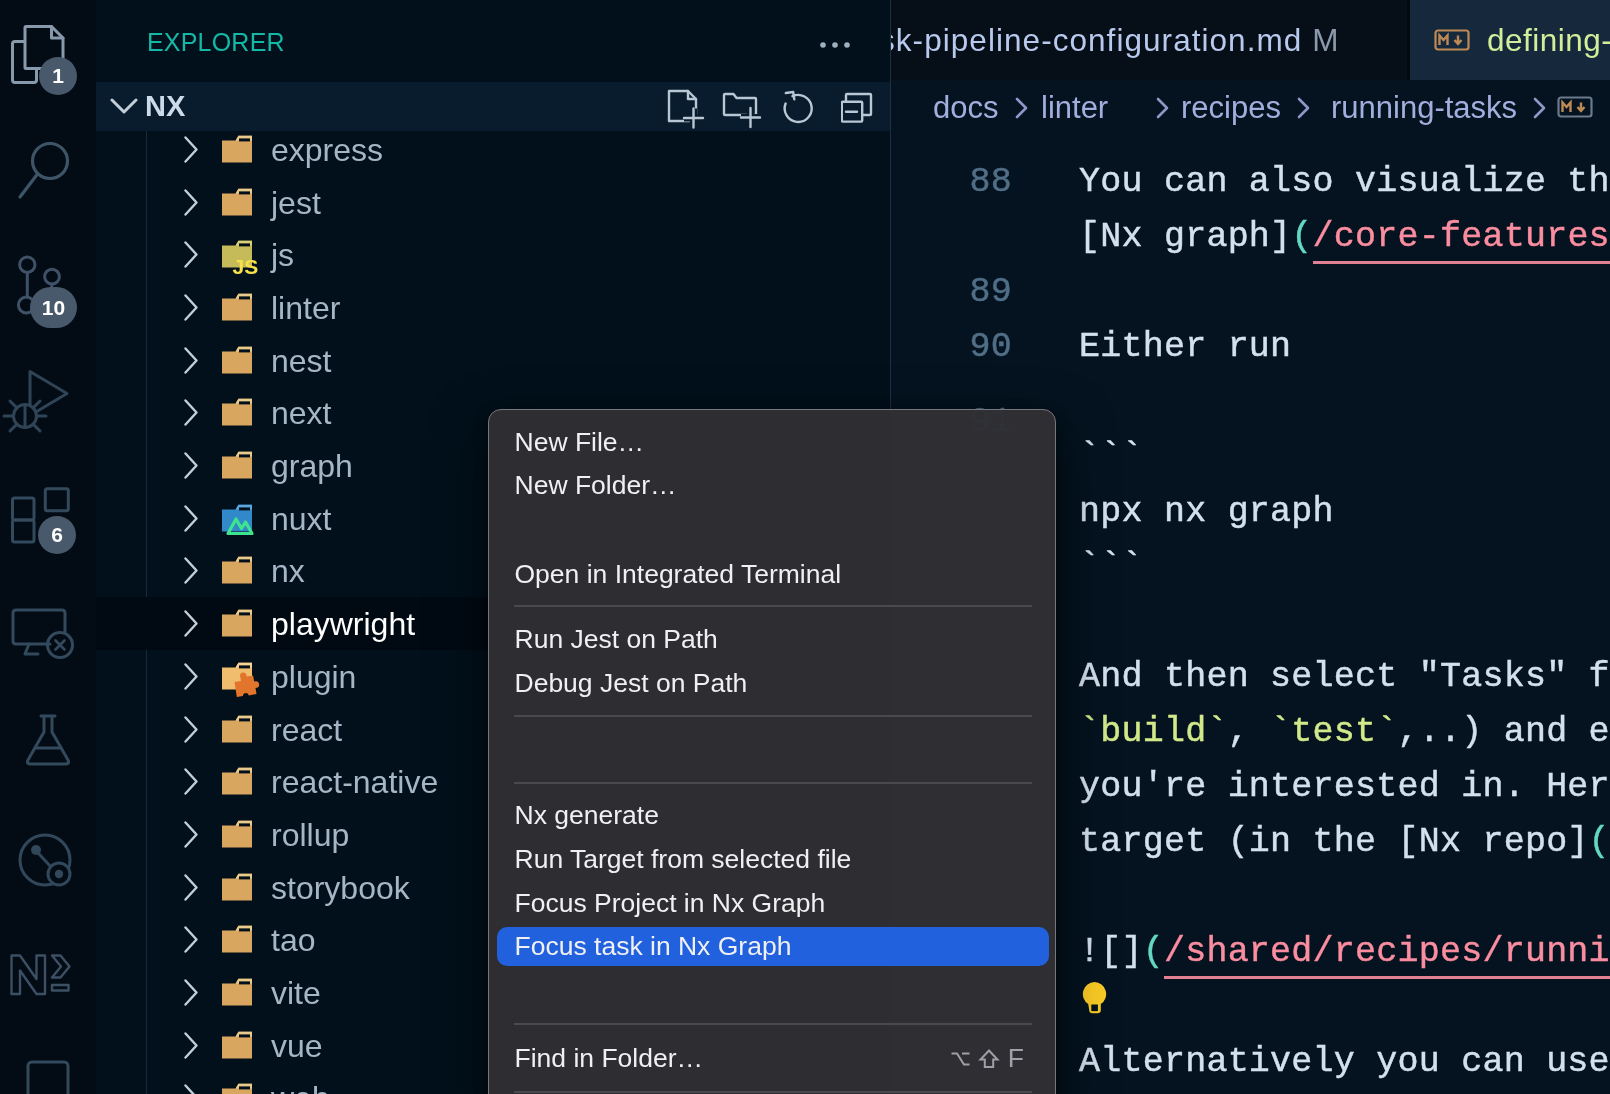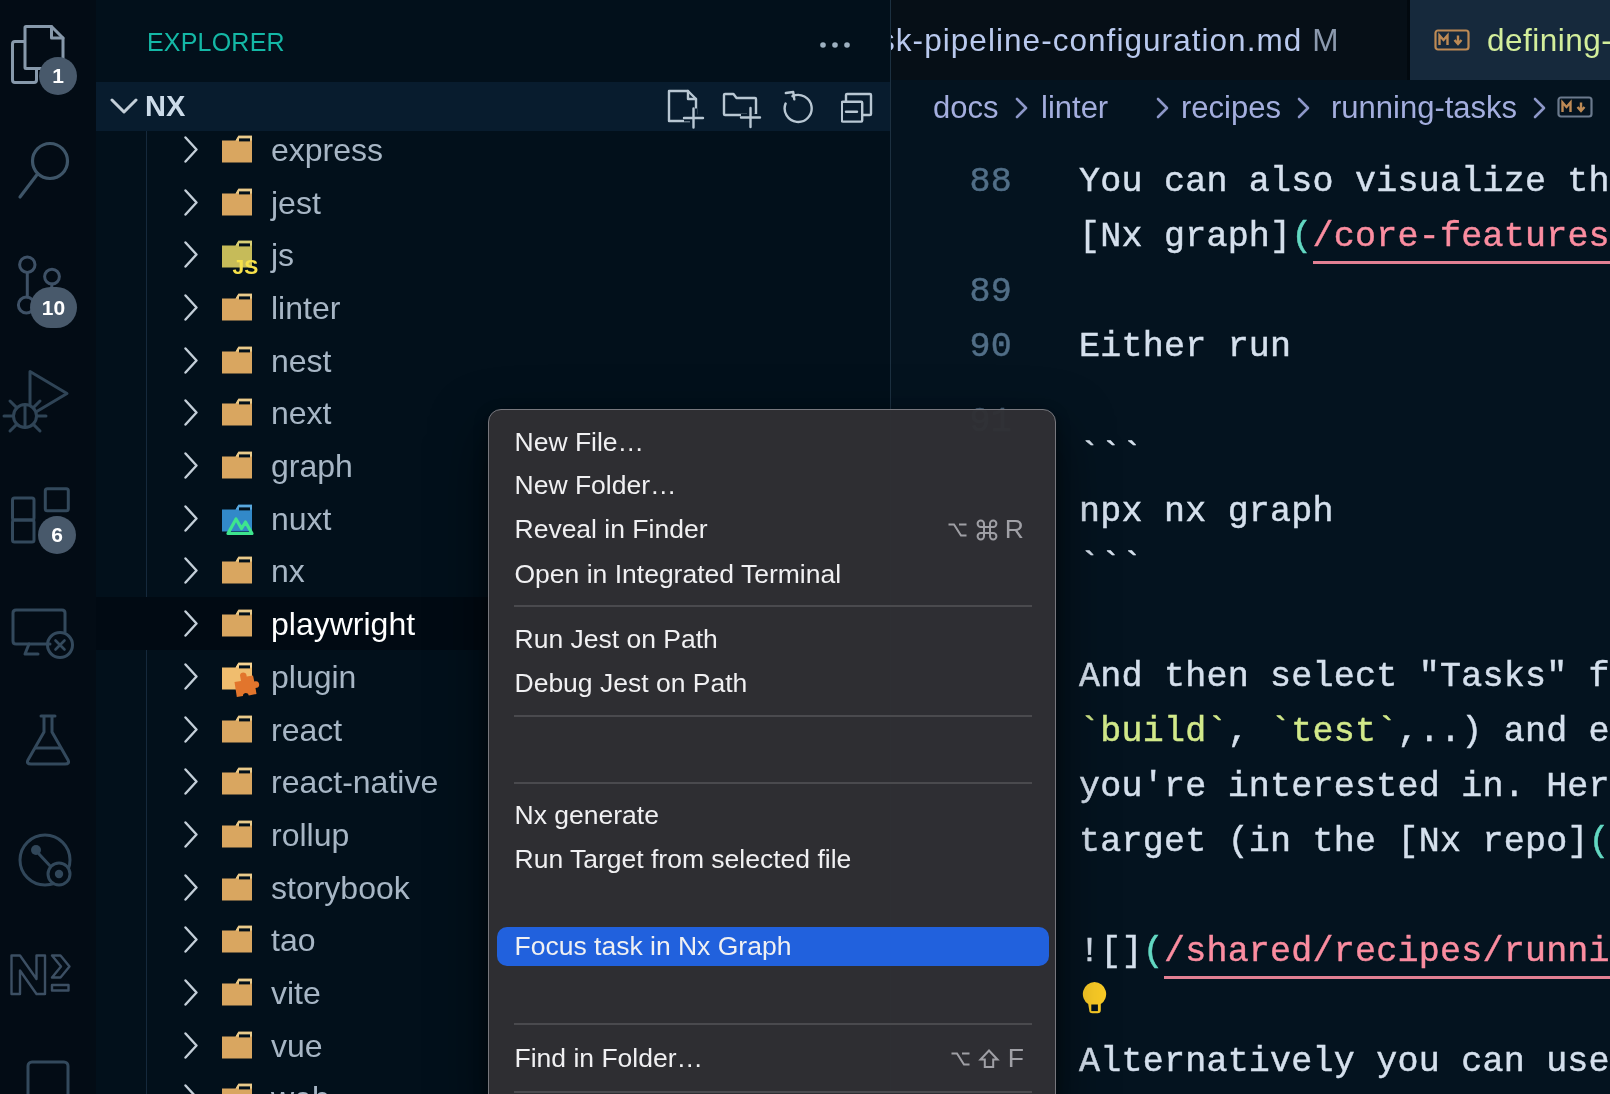--- a/index.html
+++ b/index.html
@@ -447,33 +447,29 @@
         <div class="abs" style="left:190px; top:981px"><svg width="30" height="36" viewBox="0 0 30 36">
             <path d="M13.5,1 a12,12 0 0 1 6.3,22 L19.8,29 q0,3.2 -3.2,3.2 h-5.2 q-3.2,0 -3.2,-3.2 L7.2,23 A12,12 0 0 1 13.5,1 Z" fill="#fbcc26"></path>
             <rect x="10.3" y="23.5" width="6.6" height="6.6" fill="#04131f"></rect>
           </svg></div>
       </div>
   </div>
 
   <div id="menu" class="abs">
       <div class="mi " style="top:9.600000000000023px; height:44px; line-height:44px">New File…</div>
       <div class="mi " style="top:53.39999999999998px; height:44px; line-height:44px">New Folder…</div>
-      <div class="mi " style="top:97px; height:44px; line-height:44px">Reveal in Finder<span class="sc"><svg width="21" height="22" viewBox="0 0 21 22" style="vertical-align:-3px">
-            <path d="M1.5,5.5 H7 L14,16.5 H19.5 M12,5.5 H19.5" fill="none" stroke="#9f9fa5" stroke-width="2"></path>
-          </svg> <svg width="22" height="22" viewBox="0 0 22 22" style="vertical-align:-3px">
-            <path d="M8,8 V4.8 A3.2,3.2 0 1 0 4.8,8 H17.2 A3.2,3.2 0 1 0 14,4.8 V17.2 A3.2,3.2 0 1 0 17.2,14 H4.8 A3.2,3.2 0 1 0 8,17.2 Z" fill="none" stroke="#9f9fa5" stroke-width="2"></path>
-          </svg> R</span></div>
       <div class="mi " style="top:141.60000000000002px; height:44px; line-height:44px">Open in Integrated Terminal</div>
       <div class="msep" style="top:195px"></div>
       <div class="mi " style="top:207px; height:44px; line-height:44px">Run Jest on Path</div>
       <div class="mi " style="top:251px; height:44px; line-height:44px">Debug Jest on Path</div>
       <div class="msep" style="top:304.5px"></div>
       <div class="msep" style="top:372.29999999999995px"></div>
       <div class="mi " style="top:382.70000000000005px; height:44px; line-height:44px">Nx generate</div>
       <div class="mi " style="top:427px; height:44px; line-height:44px">Run Target from selected file</div>
+      <div class="mi " style="top:470.9px; height:44px; line-height:44px">Focus Project in Nx Graph</div>
       <div class="mi hl" style="top:516.95px; height:39.5px; line-height:39.5px">Focus task in Nx Graph</div>
       <div class="msep" style="top:612.8px"></div>
       <div class="mi " style="top:625.7px; height:44px; line-height:44px">Find in Folder…<span class="sc"><svg width="21" height="22" viewBox="0 0 21 22" style="vertical-align:-3px">
             <path d="M1.5,5.5 H7 L14,16.5 H19.5 M12,5.5 H19.5" fill="none" stroke="#9f9fa5" stroke-width="2"></path>
           </svg> <svg width="22" height="22" viewBox="0 0 22 22" style="vertical-align:-3px">
             <path d="M11,2.5 L19.5,11.5 H15.2 V19 H6.8 V11.5 H2.5 Z" fill="none" stroke="#9f9fa5" stroke-width="2"></path>
           </svg> F</span></div>
       <div class="msep" style="top:680.5999999999999px"></div>
     </div>
 

